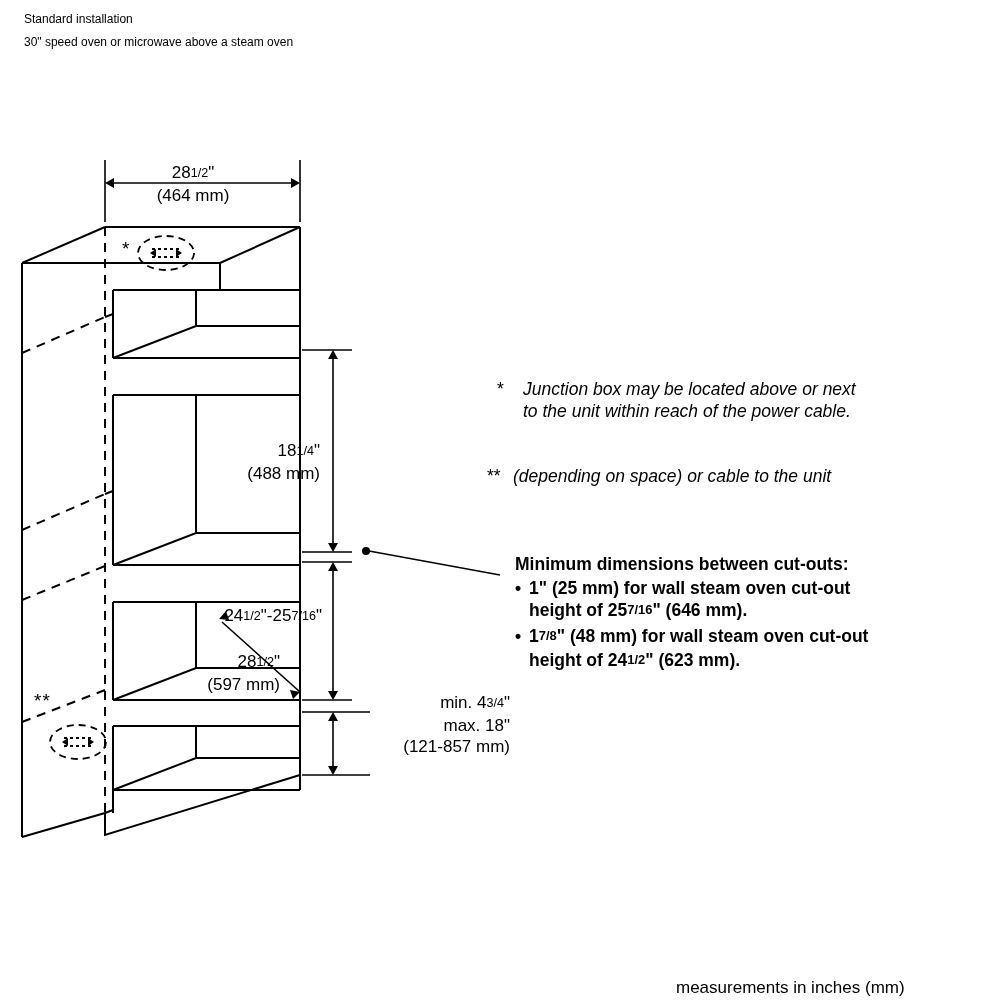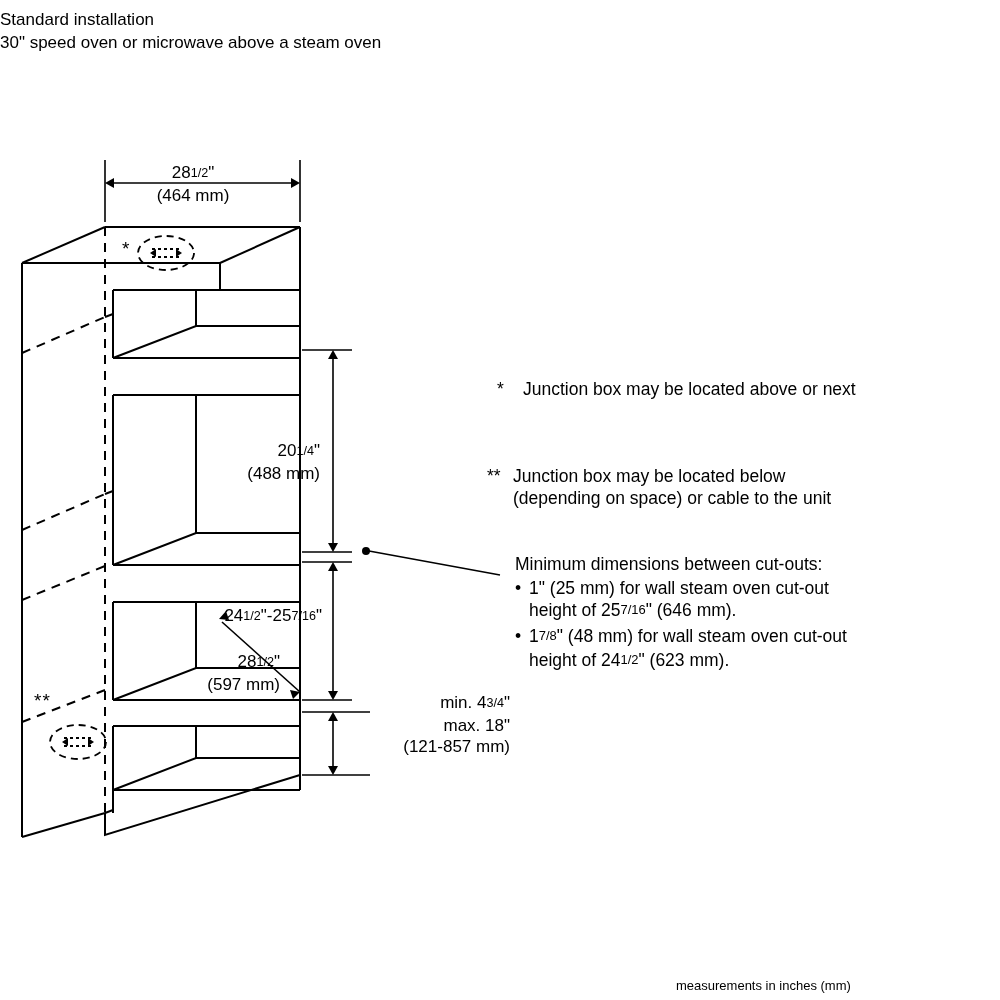--- a/index.html
+++ b/index.html
@@ -10,23 +10,23 @@
   body {
     width: 1000px;
     height: 1000px;
     position: relative;
     font-family: "Liberation Sans", sans-serif;
     color: #000000;
     overflow: hidden;
   }
   .title-block {
     position: absolute;
-    left: 0;
+    left: 24px;
     top: 8px;
-    font-size: 17px;
+    font-size: 12px;
     line-height: 23px;
   }
   .title-block div { white-space: nowrap; }
 
   .diagram-svg {
     position: absolute;
     left: 0;
     top: 0;
   }
 
@@ -38,39 +38,40 @@
   }
   .note-row {
     display: flex;
   }
   .note-marker {
     width: 26px;
     flex: none;
   }
   .note-body {
     display: block;
+    font-style: italic;
   }
 
   .note-a { left: 497px; top: 378px; }
   .note-b { left: 487px; top: 465px; }
-  .note-c { left: 515px; top: 553px; }
+  .note-c { left: 515px; top: 553px; font-weight: bold; }
 
   .bullet-row {
     display: flex;
   }
   .bullet-dot {
     width: 14px;
     flex: none;
   }
 
   .footer {
     position: absolute;
     left: 676px;
     top: 978px;
-    font-size: 13px;
+    font-size: 17px;
     white-space: nowrap;
   }
 
   
   .frac {
     display: inline-block;
     position: relative;
     top: -0.12em;
     font-size: 0.74em;
     text-align: right;
@@ -222,21 +223,21 @@
 
 <div class="dim-label ta-c" style="left:118px; top:162px; width:150px;">
   <span class="ln">
     <span>28</span><span class="frac"><sup>1</sup>/<sub>2</sub></span><span>"</span>
   </span>
   <span class="ln">(464 mm)</span>
 </div>
 
 <div class="dim-label ta-r" style="left:155px; top:440px; width:165px;">
   <span class="ln">
-    <span>20</span><span class="frac"><sup>1</sup>/<sub>4</sub></span><span>"</span>
+    <span>18</span><span class="frac"><sup>1</sup>/<sub>4</sub></span><span>"</span>
   </span>
   <span class="ln">(488 mm)</span>
 </div>
 
 <div class="dim-label ta-r" style="left:110px; top:605px; width:212px;">
   <span class="ln">
     <span>24</span><span class="frac"><sup>1</sup>/<sub>2</sub></span><span>"</span><span>-</span><span>25</span><span class="frac"><sup>7</sup>/<sub>16</sub></span><span>"</span>
   </span>
 </div>
 
@@ -256,29 +257,29 @@
 </div>
 
 <div class="star-label" style="left:122px; top:238px;">*</div>
 <div class="star-label" style="left:34px; top:690px;">**</div>
 
 <div class="note-block note-a">
   <div class="note-row">
     <span class="note-marker">*</span>
     <span class="note-body">
       <span style="display:block">Junction box may be located above or next</span>
+      <span style="display:block">to the unit within reach of the power cable.</span>
     </span>
   </div>
 </div>
 
 <div class="note-block note-b">
   <div class="note-row">
     <span class="note-marker">**</span>
     <span class="note-body">
-      <span style="display:block">Junction box may be located below</span>
       <span style="display:block">(depending on space) or cable to the unit</span>
     </span>
   </div>
 </div>
 
 <div class="note-block note-c">
   <div>Minimum dimensions between cut-outs:</div>
 
   <div class="bullet-row" style="margin-top:2px;">
     <span class="bullet-dot">•</span>

